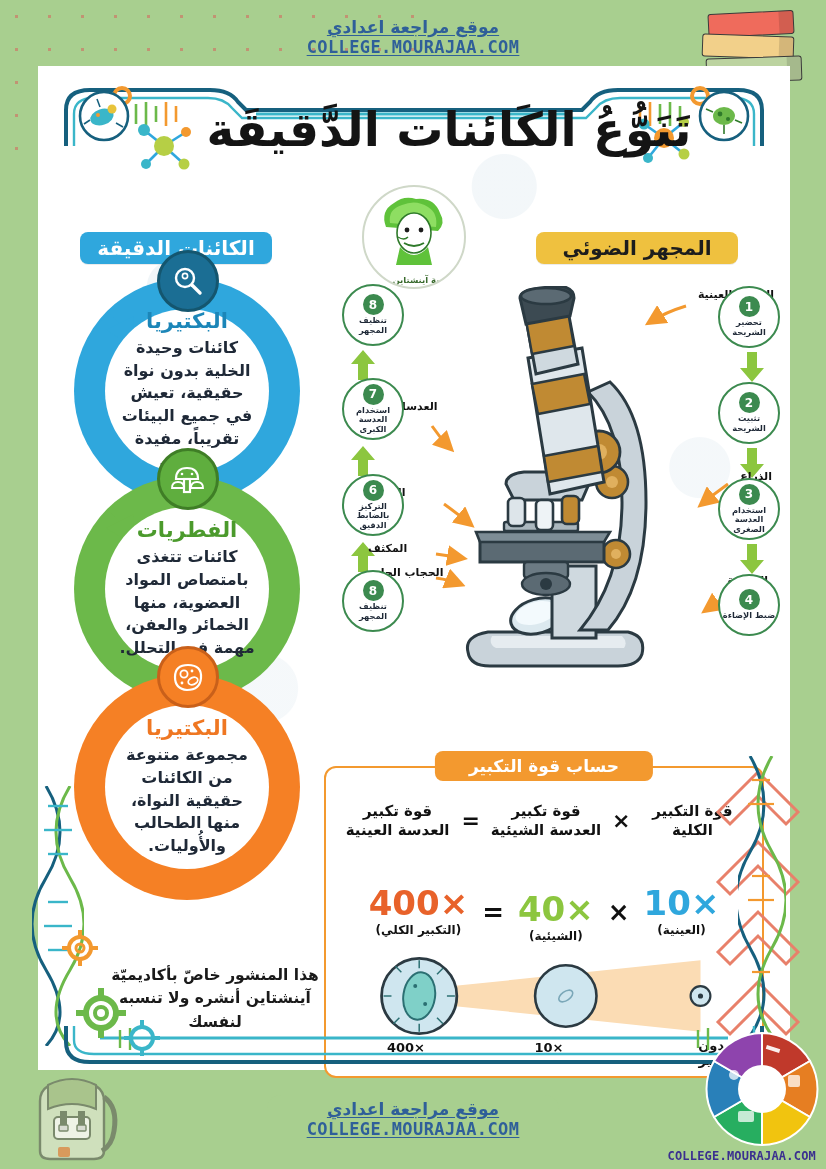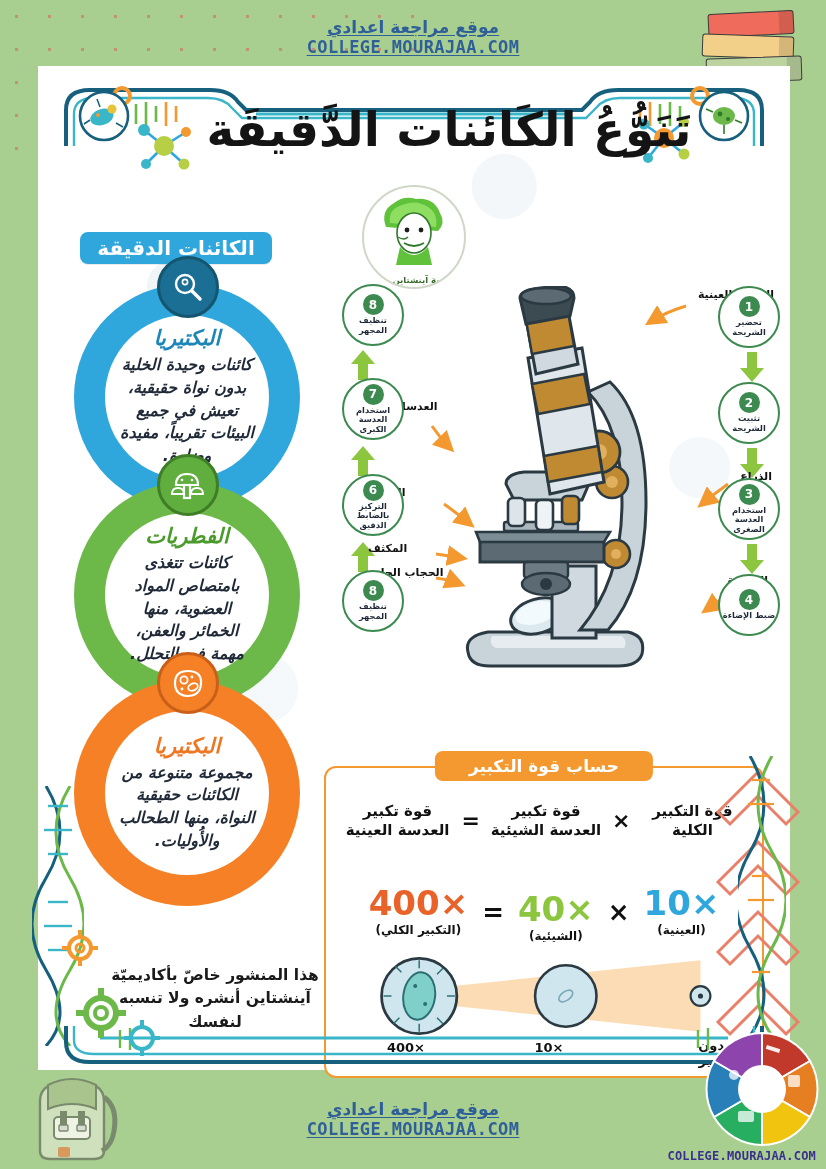--- a/index.html
+++ b/index.html
@@ -102,21 +102,21 @@
     font-size: 20px; font-weight: bold; color: #ffffff;
     box-shadow: 0 1px 0 rgba(0,0,0,.08);
   }
   .pill::before, .pill::after {
     content: ""; position: absolute; top: 7px; width: 9px; height: 18px;
   }
   .pill-micro { left: 42px; top: 166px; width: 192px; background: #2fa7dd; }
   .pill-scope { right: 52px; top: 166px; width: 202px; background: #efc13f; color: #1d1d1d; }
 
   
-  .col-left { position: absolute; left: 12px; top: 204px; width: 276px; height: 660px; font-style: italic; }
+  .col-left { position: absolute; left: 12px; top: 198px; width: 276px; height: 660px; }
 
   .ring {
     position: absolute; left: 24px; width: 226px; height: 226px; border-radius: 50%;
     display: flex; align-items: center; justify-content: center;
   }
   .ring .donut {
     position: absolute; inset: 0; border-radius: 50%;
   }
   .ring .inner {
     position: relative; width: 164px; height: 164px; border-radius: 50%;
@@ -340,20 +340,23 @@
       <circle cx="47" cy="37" r="2.4" fill="#1d1d1d"></circle>
       <path d="M30,50 Q40,56 50,50" stroke="#2f7a2a" stroke-width="1.8" fill="none"></path>
       <path d="M26,54 Q40,70 54,54 L58,72 L22,72 Z" fill="#5fc23a"></path>
       <path d="M24,44 Q30,48 34,44" stroke="#2f7a2a" stroke-width="1.4" fill="none"></path>
     </svg>
     <div class="cap">أكاديمية آينشتاين</div>
   </div>
 
   <div class="pill pill-micro">
     <span>الكائنات الدقيقة</span>
+  </div>
+  <div class="pill pill-scope">
+    <span>المجهر الضوئي</span>
   </div>
 
   <div class="col-left">
 
     <div class="ring r1">
       <svg class="donut" viewBox="0 0 226 226">
         <path d="M113,17 A96,96 0 1 1 45,45" fill="none" stroke="#2fa7dd" stroke-width="30"></path>
         <polygon points="32,52 60,38 58,68" fill="#2fa7dd"></polygon>
       </svg>
       <div class="inner">

